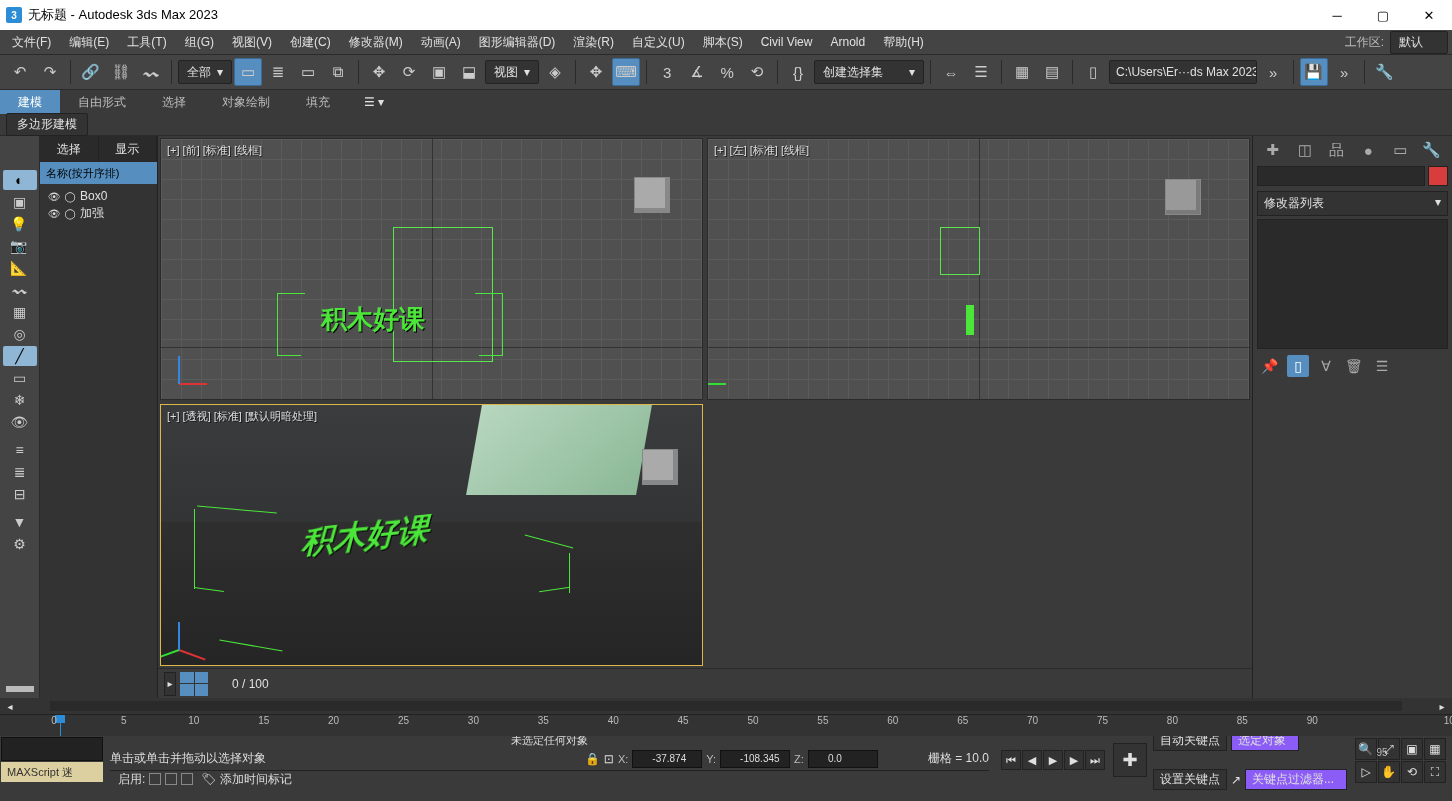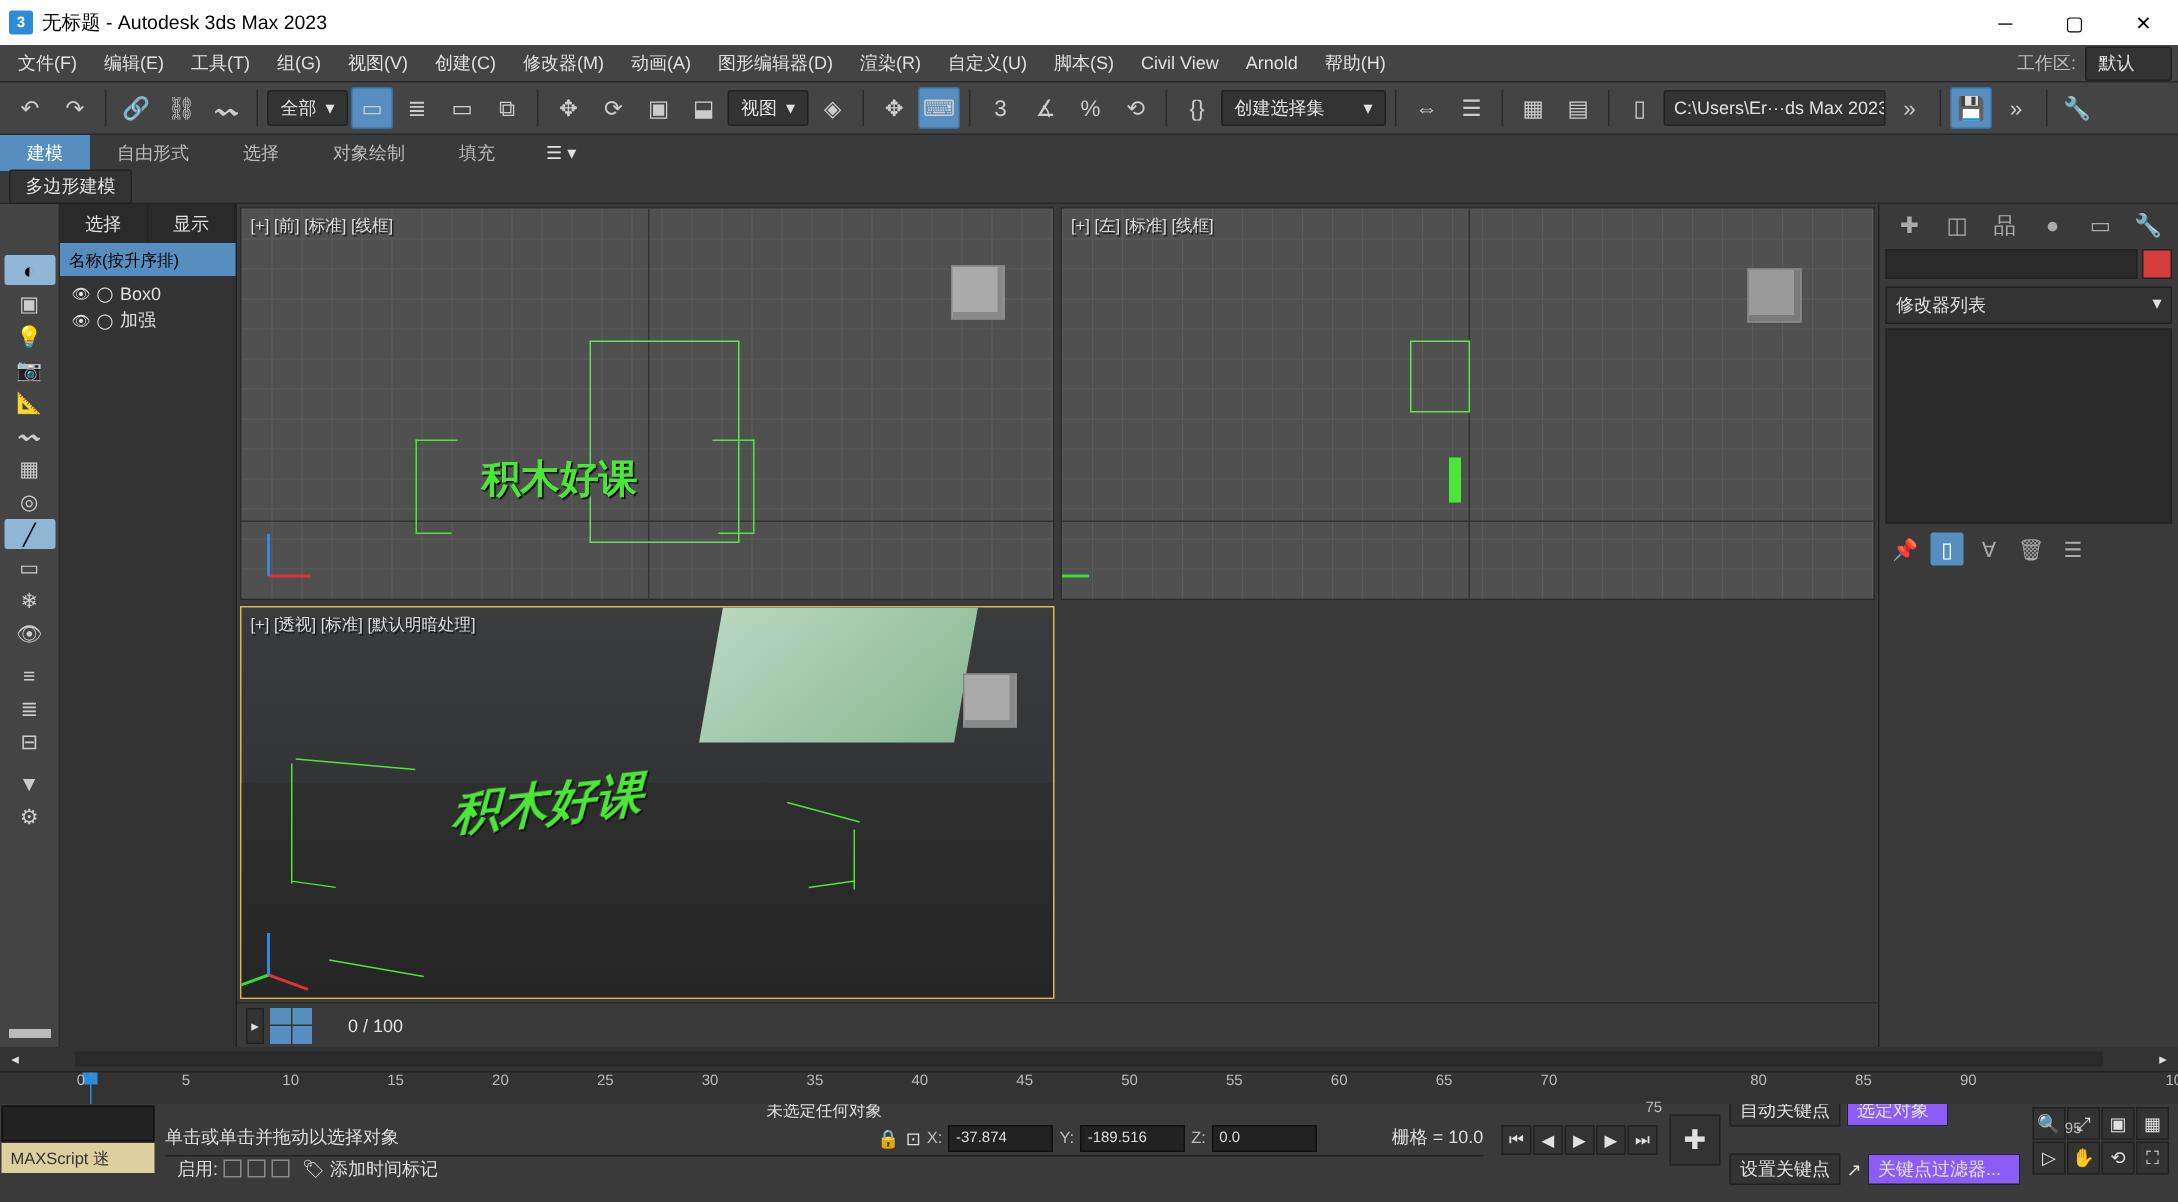--- a/index.html
+++ b/index.html
@@ -101,21 +101,21 @@
 .time-cursor::before { content:''; position:absolute; top:0; left:-5px; width:10px; height:8px; background:#2c8dd6; }
 
 
 .status { height: 48px; background: #3a3a3a; display: flex; }
 .status-left { width: 104px; display: flex; flex-direction: column; }
 .anim-prev { height: 24px; background: #222; border: 1px solid #111; margin: 1px; }
 .maxscript { height: 20px; background: #ddd0a0; color: #333; display: flex; align-items: center; padding: 0 6px; margin: 0 1px 1px 1px; font-size: 11px; }
 .status-mid { flex: 1; display: flex; flex-direction: column; justify-content: center; padding: 0 6px; gap: 2px; }
 .status-mid div { font-size: 11px; color: #ddd; text-align: center; }
 .coord-bar { display: flex; align-items: center; gap: 4px; }
-.coord-box { width: 70px; height: 18px; background: #222; border: 1px solid #111; padding: 0 4px; display: flex; align-items: center; font-size: 10px; }
+.coord-box { width: 70px; height: 18px; background: #222; border: 1px solid #111; padding: 0 19px; display: flex; align-items: center; font-size: 10px; }
 .coord-lbl { color: #bbb; font-size: 11px; }
 .status-right { display: flex; align-items: center; gap: 2px; padding: 0 6px; }
 .play-btns { display: flex; gap: 1px; }
 .play-btn { width: 20px; height: 20px; background: #333; border: 1px solid #222; display: flex; align-items: center; justify-content: center; font-size: 11px; }
 .key-area { display: flex; flex-direction: column; gap: 18px; margin-left: 4px; }
 .key-row { display: flex; gap: 4px; align-items: center; font-size: 11px; }
 .key-label { padding: 1px 6px; background: #333; border: 1px solid #222; }
 .key-dropdown { background:#8b5cf6; border:1px solid #222; padding: 1px 12px 1px 6px; }
 .nav-cluster { display: grid; grid-template-columns: repeat(4, 22px); grid-template-rows: repeat(2, 22px); gap: 1px; margin-left: 6px; }
 .nav-btn { background: #333; border: 1px solid #222; display:flex; align-items:center; justify-content:center; font-size: 12px; }
@@ -395,21 +395,21 @@
       <span class="tick" style="left: 25%;">25</span>
       <span class="tick" style="left: 30%;">30</span>
       <span class="tick" style="left: 35%;">35</span>
       <span class="tick" style="left: 40%;">40</span>
       <span class="tick" style="left: 45%;">45</span>
       <span class="tick" style="left: 50%;">50</span>
       <span class="tick" style="left: 55%;">55</span>
       <span class="tick" style="left: 60%;">60</span>
       <span class="tick" style="left: 65%;">65</span>
       <span class="tick" style="left: 70%;">70</span>
-      <span class="tick" style="left: 75%; margin-top: 18px;">75</span>
+      <span class="tick" style="left: 75%;">75</span>
       <span class="tick" style="left: 80%;">80</span>
       <span class="tick" style="left: 85%;">85</span>
       <span class="tick" style="left: 90%;">90</span>
       <span class="tick" style="left: 95%; margin-top: 32px;">95</span>
       <span class="tick" style="left: 100%;">100</span>
     </div>
 </div>
 
 <div class="status">
   <div class="status-left">
@@ -420,21 +420,21 @@
     <div>未选定任何对象</div>
     <div style="display:flex; gap:18px; align-items:center;">
       <span>单击或单击并拖动以选择对象</span>
       <span style="flex:1"></span>
       <span class="coord-bar">
         <span>🔒</span>
         <span>⊡</span>
         <span class="coord-lbl">X:</span>
           <span class="coord-box">-37.874</span>
         <span class="coord-lbl">Y:</span>
-          <span class="coord-box">-189.516</span>
+          <span class="coord-box">-108.345</span>
         <span class="coord-lbl">Z:</span>
           <span class="coord-box">0.0</span>
       </span>
       <span style="margin-left:32px;">栅格 = 10.0</span>
     </div>
     <div class="bottom-extra">
       <span class="chk">
           <span>启用:</span>
           <span class="chk-box"></span>
           <span class="chk-box"></span>

